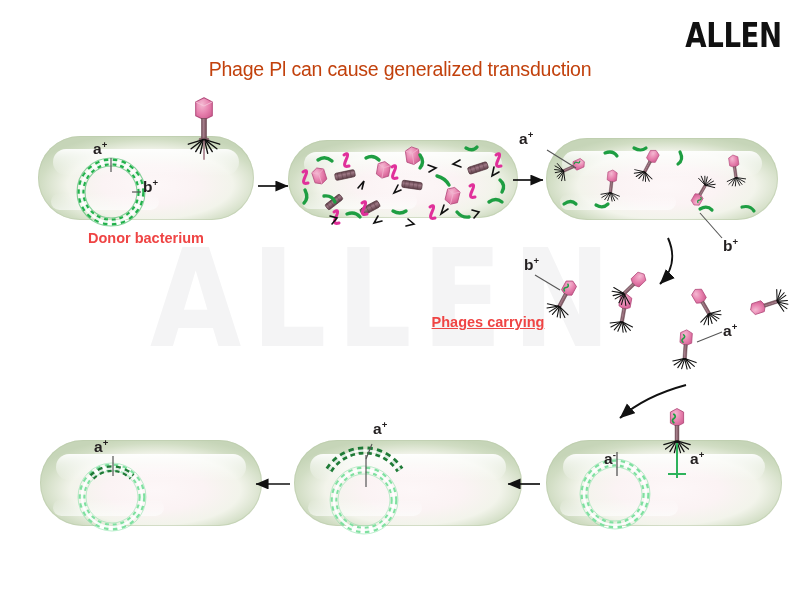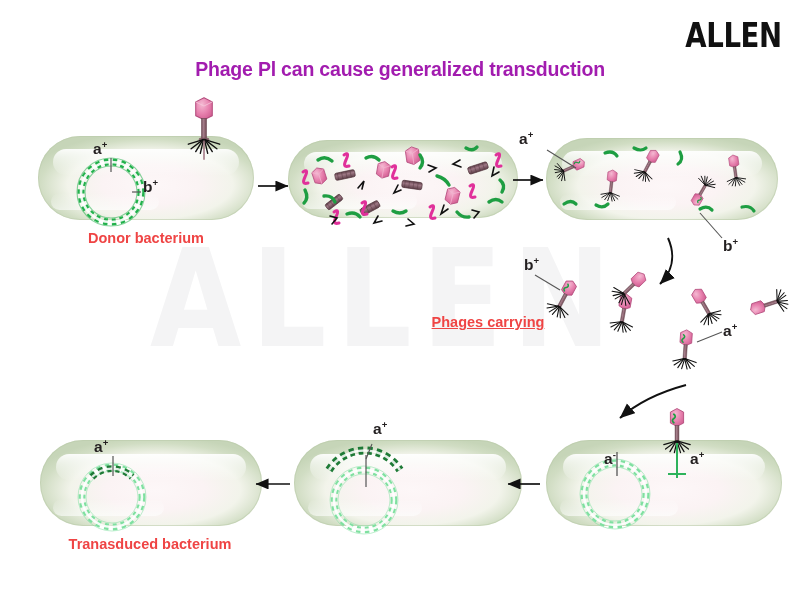--- a/index.html
+++ b/index.html
@@ -29,21 +29,21 @@
     font-size: 30px; font-weight: 900; letter-spacing: -0.5px;
     color: #111; font-family: "DejaVu Sans", sans-serif;
     transform: scaleX(0.92) scaleY(1.12);
     transform-origin: right top;
   }
 
   
   #title {
     left: 0; right: 0; top: 58px;
     text-align: center;
-    font-size: 19.5px; font-weight: bold; color: #a21caf;
+    font-size: 19.5px; font-weight: normal; color: #c2410c;
     letter-spacing: -0.2px;
   }
 
   
   .bact {
     border-radius: 999px;
     background:
       radial-gradient(ellipse 58% 62% at 52% 58%, #fdf7f8 0%, #fbf3f4 38%, rgba(238,240,228,0.75) 66%, rgba(206,219,192,0.95) 88%, #c6d5b8 100%);
     box-shadow: inset 0 0 0 1px rgba(186,203,170,0.55);
   }
@@ -423,15 +423,14 @@
     <span class="gene"><span>a</span><sup>+</sup></span>
   </div>
 
   <div class="abs txt-layer" style="left:373px; top:420px;">
     <span class="gene"><span>a</span><sup>+</sup></span>
   </div>
 
   <div class="abs txt-layer" style="left:94px; top:438px;">
     <span class="gene"><span>a</span><sup>+</sup></span>
   </div>
-  <div class="abs txt-layer caption" style="left:30px; width:240px; top:536px;">Tranasduced bacterium</div>
 
 </div>
 
 </body></html>

